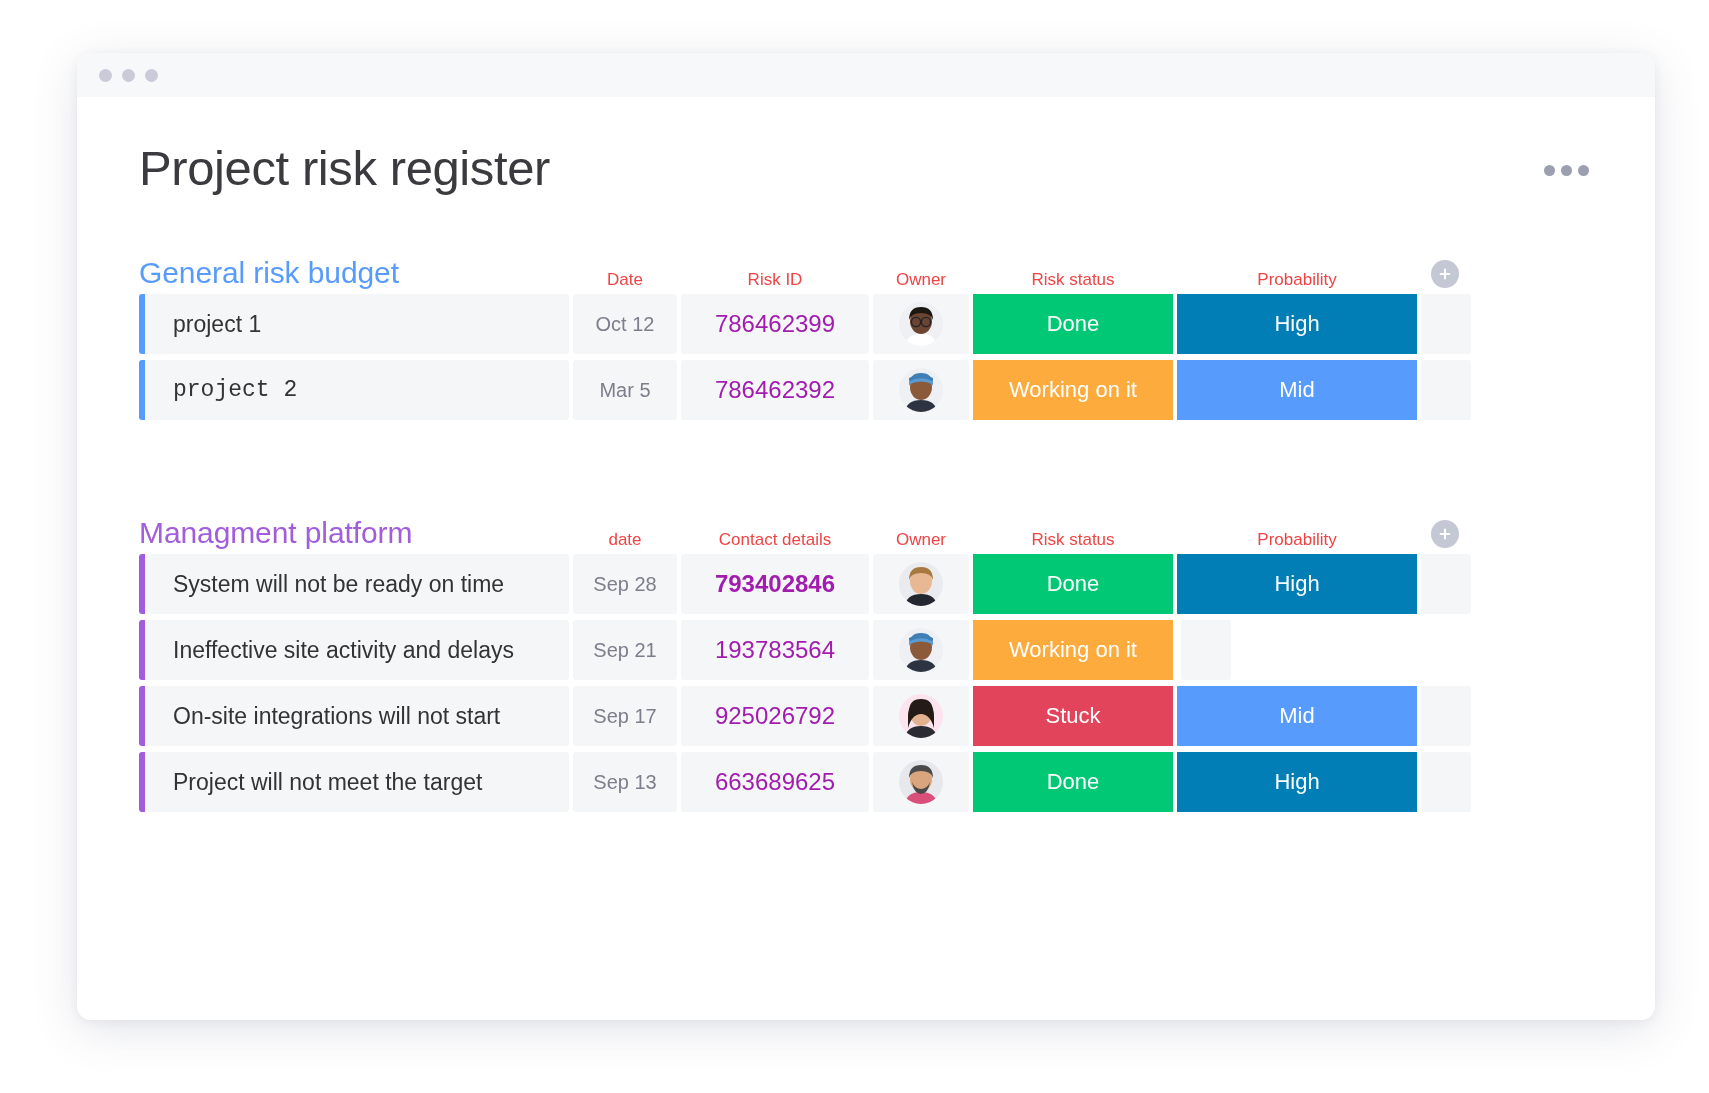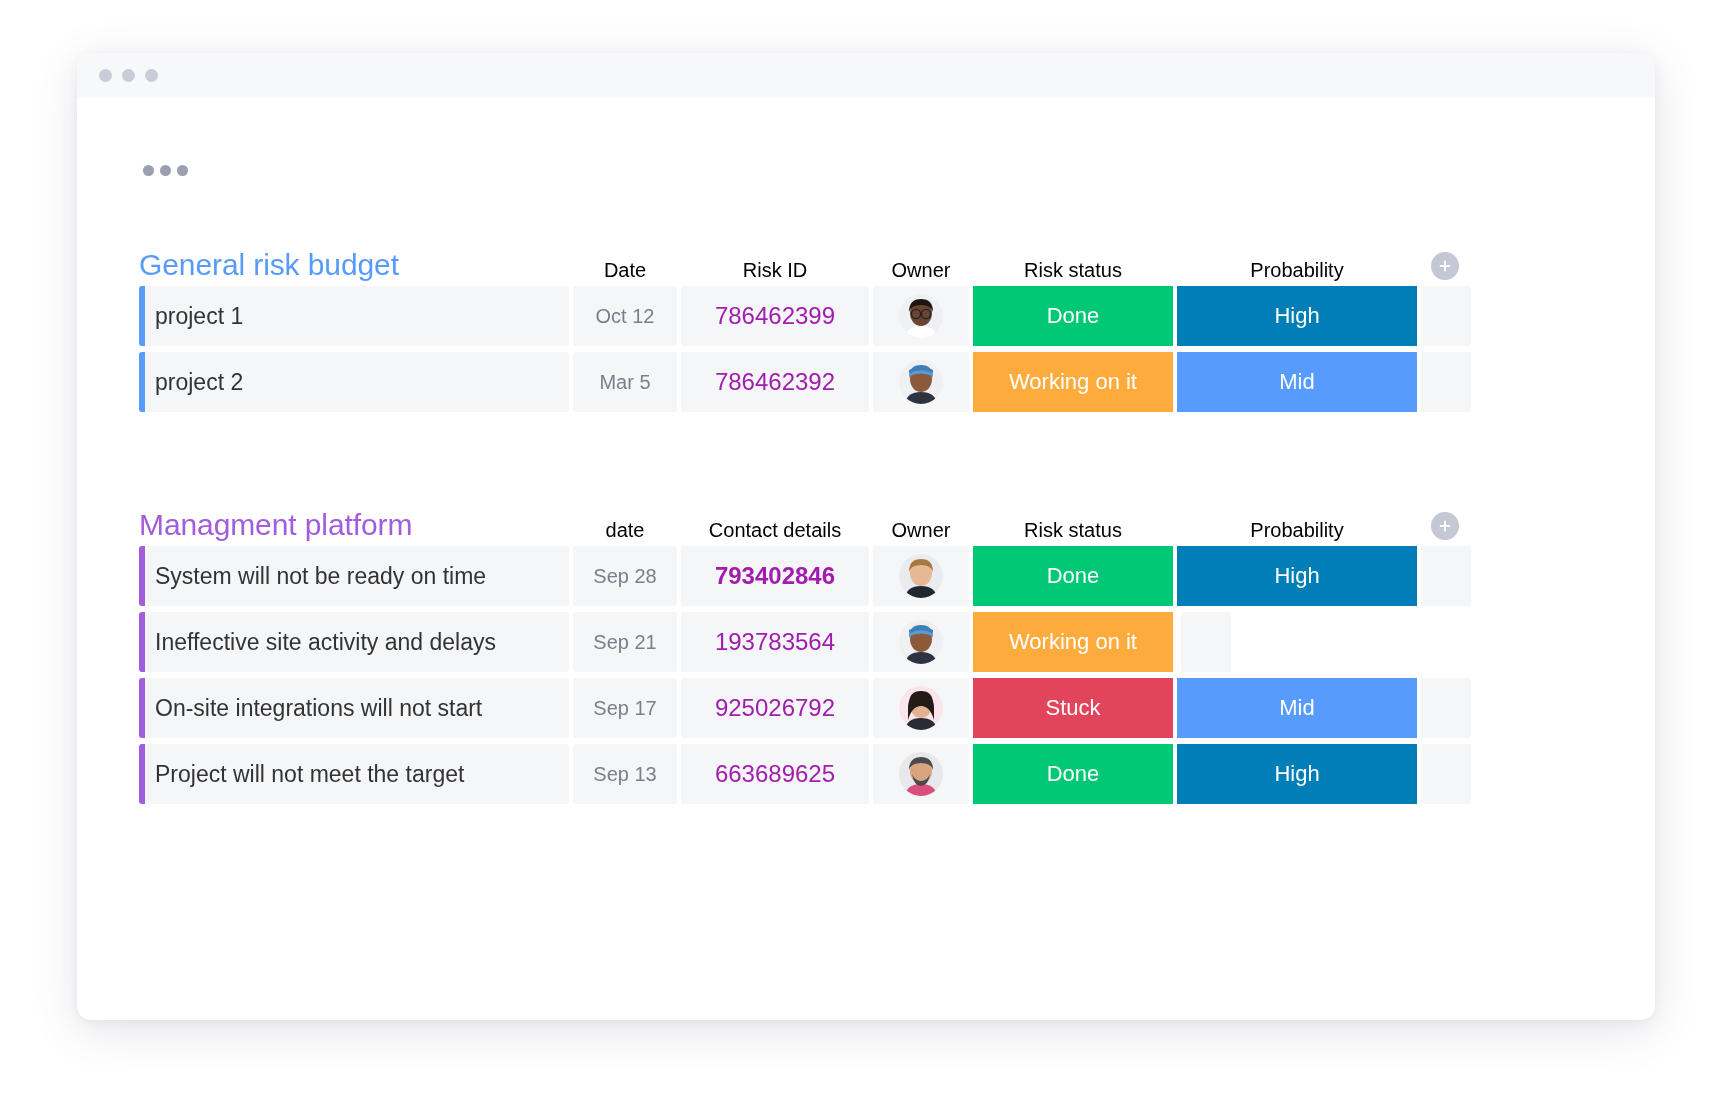--- a/index.html
+++ b/index.html
@@ -93,22 +93,22 @@
   .group-title {
     font-size: 30px;
     font-weight: 400;
     letter-spacing: -0.1px;
     white-space: nowrap;
   }
   .group-title.blue { color: #579bfc; }
   .group-title.purple { color: #a25ddc; }
 
   .col-head {
-    font-size: 20px;
-    color: #000000;
+    font-size: 17px;
+    color: #ef4444;
     text-align: center;
     font-weight: 400;
     white-space: nowrap;
   }
 
   .plus-btn {
     width: 28px; height: 28px;
     border-radius: 50%;
     background: #c4c7d4;
     color: #ffffff;
@@ -139,21 +139,21 @@
   .row-accent.blue { background: #579bfc; }
   .row-accent.purple { background: #a25ddc; }
 
   .cell {
     background: #f5f6f8;
     display: flex;
     align-items: center;
     flex: 0 0 auto;
   }
   .cell-name {
-    padding-left: 10px;
+    padding-left: 28px;
     font-size: 23px;
     color: #333333;
     justify-content: flex-start;
     border-radius: 0 3px 3px 0;
   }
   .cell-date {
     justify-content: center;
     font-size: 20px;
     color: #7b7f8c;
     border-radius: 3px;
@@ -202,20 +202,21 @@
 
     <div class="titlebar">
       <span class="dot"></span>
       <span class="dot"></span>
       <span class="dot"></span>
     </div>
 
     <div class="content">
 
       <div class="page-head">
+        <div class="page-title">Project risk register</div>
         <div class="kebab">
           <span></span>
           <span></span>
           <span></span>
         </div>
       </div>
 
       <div id="groups-host">
           <div class="group">
             <div class="group-headrow">
@@ -260,21 +261,21 @@
               </div>
               <div class="gap" style="flex: 0 0 4px;"></div>
               <div class="cell cell-status" style="flex: 0 0 200px; background: rgb(0, 200, 117);">Done</div>
               <div class="gap" style="flex: 0 0 4px;"></div>
               <div class="cell cell-prob" style="flex: 0 0 240px; background: rgb(0, 126, 181);">High</div>
               <div class="gap" style="flex: 0 0 4px;"></div>
               <div class="cell cell-tail" style="flex: 0 0 50px;"></div>
             </div>
             <div class="row">
               <div class="row-accent blue"></div>
-              <div class="cell cell-name" style="flex: 0 0 424px;">project 2</div>
+              <div class="cell cell-name" style="flex: 0 0 424px; font-family: Liberation Mono, monospace;">project 2</div>
               <div class="gap" style="flex: 0 0 4px;"></div>
               <div class="cell cell-date" style="flex: 0 0 104px;">Mar 5</div>
               <div class="gap" style="flex: 0 0 4px;"></div>
               <div class="cell cell-id" style="flex: 0 0 188px;">786462392</div>
               <div class="gap" style="flex: 0 0 4px;"></div>
               <div class="cell cell-owner" style="flex: 0 0 96px;">
                 <div class="avatar">
                   <svg viewBox="0 0 44 44" xmlns="http://www.w3.org/2000/svg">
                     <rect width="44" height="44" fill="#eef0f4"></rect>
                     <path d="M6 44 q1.5 -12 16 -12 t16 12 z" fill="#2d3340"></path>

